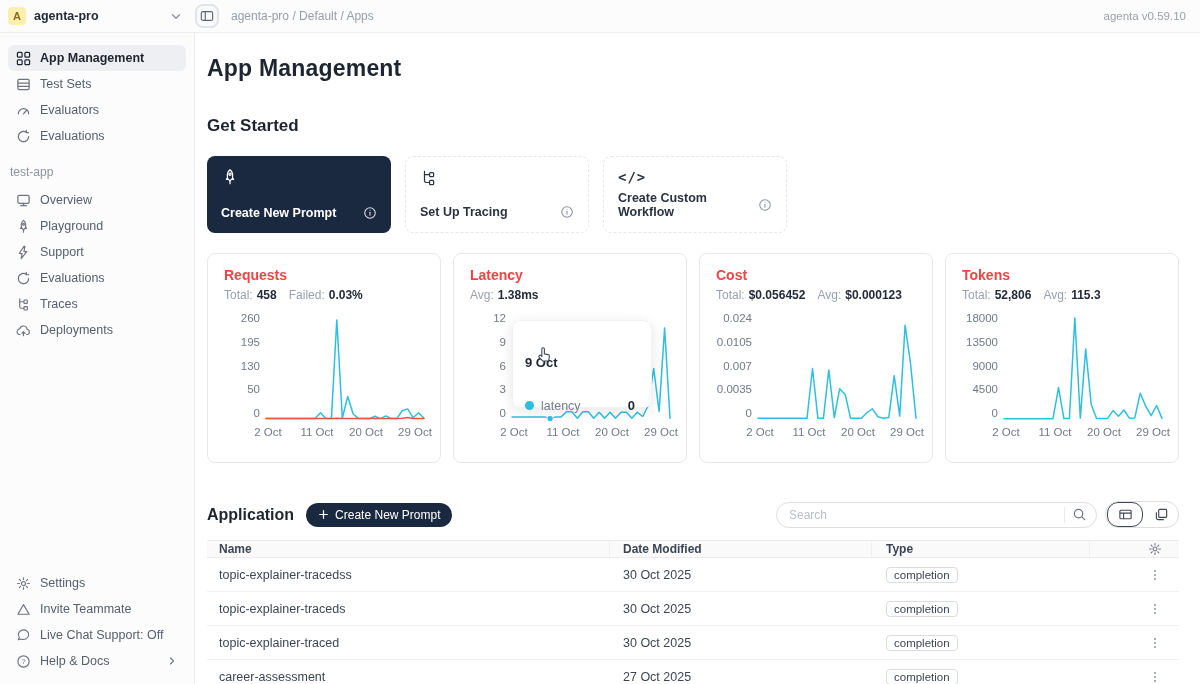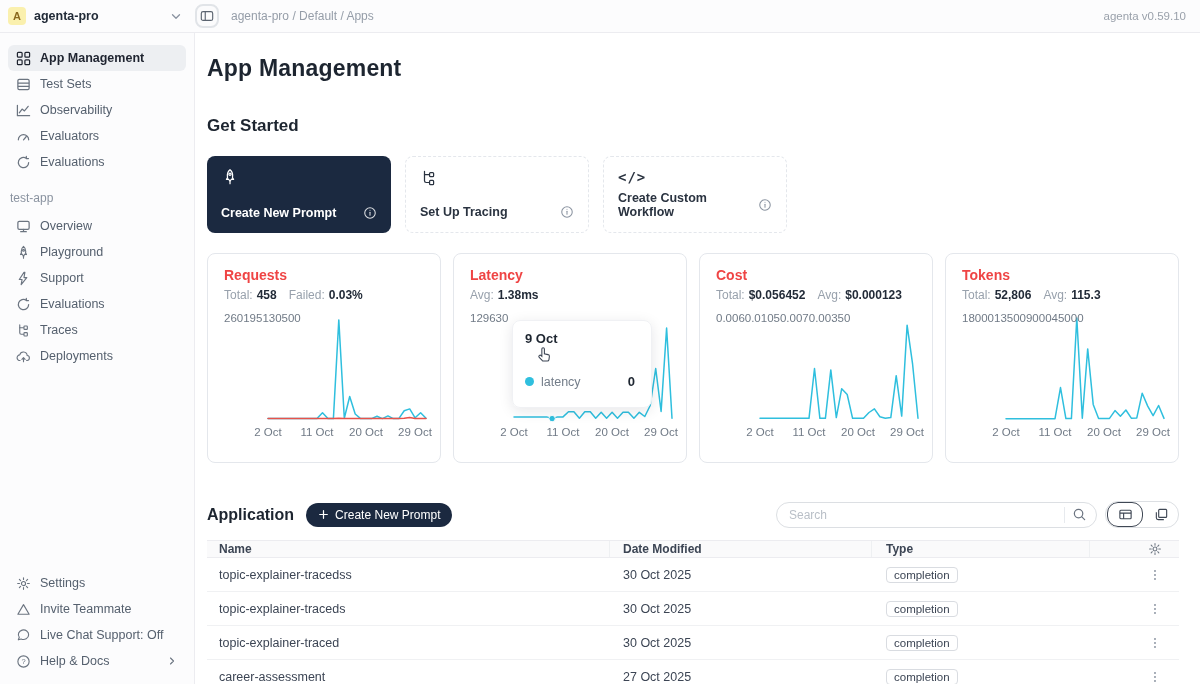--- a/index.html
+++ b/index.html
@@ -70,35 +70,35 @@
     width:234px; height:210px; border:1px solid #e4e7ec; border-radius:8px;
     padding:13px 16px 10px; background:#fff; position:relative;
   }
   .chart-title { font-size:14px; font-weight:600; color:#ef4444; }
   .chart-stats { display:flex; gap:12px; margin-top:5px; font-size:12px; }
   .stat { display:flex; gap:4px; align-items:baseline; }
   .stat-label { color:#98a1ac; }
   .stat-value { color:#222b38; font-weight:700; }
   .chart-area { display:flex; gap:6px; margin-top:13px; }
   .y-ticks {
-    width:38px; height:106px; display:flex; flex-direction:row; justify-content:space-between;
+    width:38px; height:106px; display:flex; flex-direction:column; justify-content:space-between;
     font-size:11.5px; color:#707a86; text-align:right; padding-bottom:0;
   }
   .y-ticks span { line-height:11px; transform:translateY(-2px); }
   svg.plot { width:158px; height:106px; overflow:visible; }
   .x-ticks { position:relative; height:15px; margin:5px 0 0 44px; width:158px; font-size:11.5px; color:#707a86; }
   .x-ticks span { position:absolute; transform:translateX(-50%); white-space:nowrap; }
 
   
   .chart-tooltip {
     position:absolute; left:58px; top:66px; width:140px; height:88px; z-index:3;
     background:rgba(255,255,255,.93); border:1px solid #f0f1f4; border-radius:8px;
     box-shadow:0 3px 14px rgba(17,24,39,.10); padding:10px 12px;
   }
-  .tt-date { font-size:13px; font-weight:600; color:#1d2530; }
+  .tt-date { font-size:13px; font-weight:600; color:#1d2530;margin-top:24px; }
   .tt-row { display:flex; align-items:center; gap:7px; margin-top:28px; }
   .tt-dot { width:9px; height:9px; border-radius:50%; background:#2fbfde; flex:none; }
   .tt-series { font-size:12.5px; color:#737d89; }
   .tt-value { margin-left:auto; font-size:13px; font-weight:700; color:#1d2530; padding-right:4px; }
   .mouse-cursor { position:absolute; left:82px; top:92px; z-index:4; }
 
   
   .app-header { display:flex; align-items:center; margin-top:38px; }
   .app-title { font-size:16px; font-weight:600; }
   .create-btn {
@@ -177,27 +177,20 @@
           <rect x="9.5" y="9.5" width="5" height="5" rx="1"></rect>
         </svg>
       <span>App Management</span>
     </div>
     <div class="side-item">
       <svg class="ic" width="15" height="15" viewBox="0 0 16 16" fill="none" stroke="currentColor" stroke-width="1.3">
           <rect x="2" y="2.5" width="12" height="11" rx="1.5"></rect>
           <path d="M2 6.5h12M2 10h12"></path>
         </svg>
       <span>Test Sets</span>
-    </div>
-    <div class="side-item">
-      <svg class="ic" width="15" height="15" viewBox="0 0 16 16" fill="none" stroke="currentColor" stroke-width="1.3" stroke-linecap="round" stroke-linejoin="round">
-          <path d="M1.5 2.5v11h13"></path>
-          <path d="m3.5 10.5 3-4 2.5 2 4-5"></path>
-        </svg>
-      <span>Observability</span>
     </div>
     <div class="side-item">
       <svg class="ic" width="15" height="15" viewBox="0 0 16 16" fill="none" stroke="currentColor" stroke-width="1.3" stroke-linecap="round">
           <path d="M2.5 11.5a5.5 5.5 0 1 1 11 0"></path>
           <path d="M8 11.5 11 8"></path>
         </svg>
       <span>Evaluators</span>
     </div>
     <div class="side-item">
       <svg class="ic" width="15" height="15" viewBox="0 0 16 16" fill="none" stroke="currentColor" stroke-width="1.3" stroke-linecap="round" stroke-linejoin="round">
@@ -427,21 +420,21 @@
               <span class="stat-label">Total:</span>
               <span class="stat-value">$0.056452</span>
             </span>
             <span class="stat">
               <span class="stat-label">Avg:</span>
               <span class="stat-value">$0.000123</span>
             </span>
           </div>
         <div class="chart-area">
           <div class="y-ticks">
-              <span>0.006</span>
+              <span>0.024</span>
               <span>0.0105</span>
               <span>0.007</span>
               <span>0.0035</span>
               <span>0</span>
             </div>
           <svg class="plot">
               <polyline points="0.0,103.3 5.4,103.3 10.9,103.3 16.3,103.3 21.8,103.3 27.2,103.3 32.7,103.3 38.1,103.3 43.6,103.3 49.0,103.3 54.5,53.5 59.9,103.3 65.4,103.3 70.8,54.9 76.3,102.6 81.7,73.7 87.2,79.5 92.6,103.3 98.1,103.3 103.5,103.3 109.0,97.5 114.4,93.9 119.9,101.8 125.3,103.3 130.8,102.6 136.2,60.7 141.7,101.1 147.1,10.2 152.6,49.2 158.0,103.3" fill="none" stroke="#2fbfde" stroke-width="1.5" stroke-linejoin="round" stroke-linecap="round"></polyline>
             </svg>
         </div>
         <div class="x-ticks">

